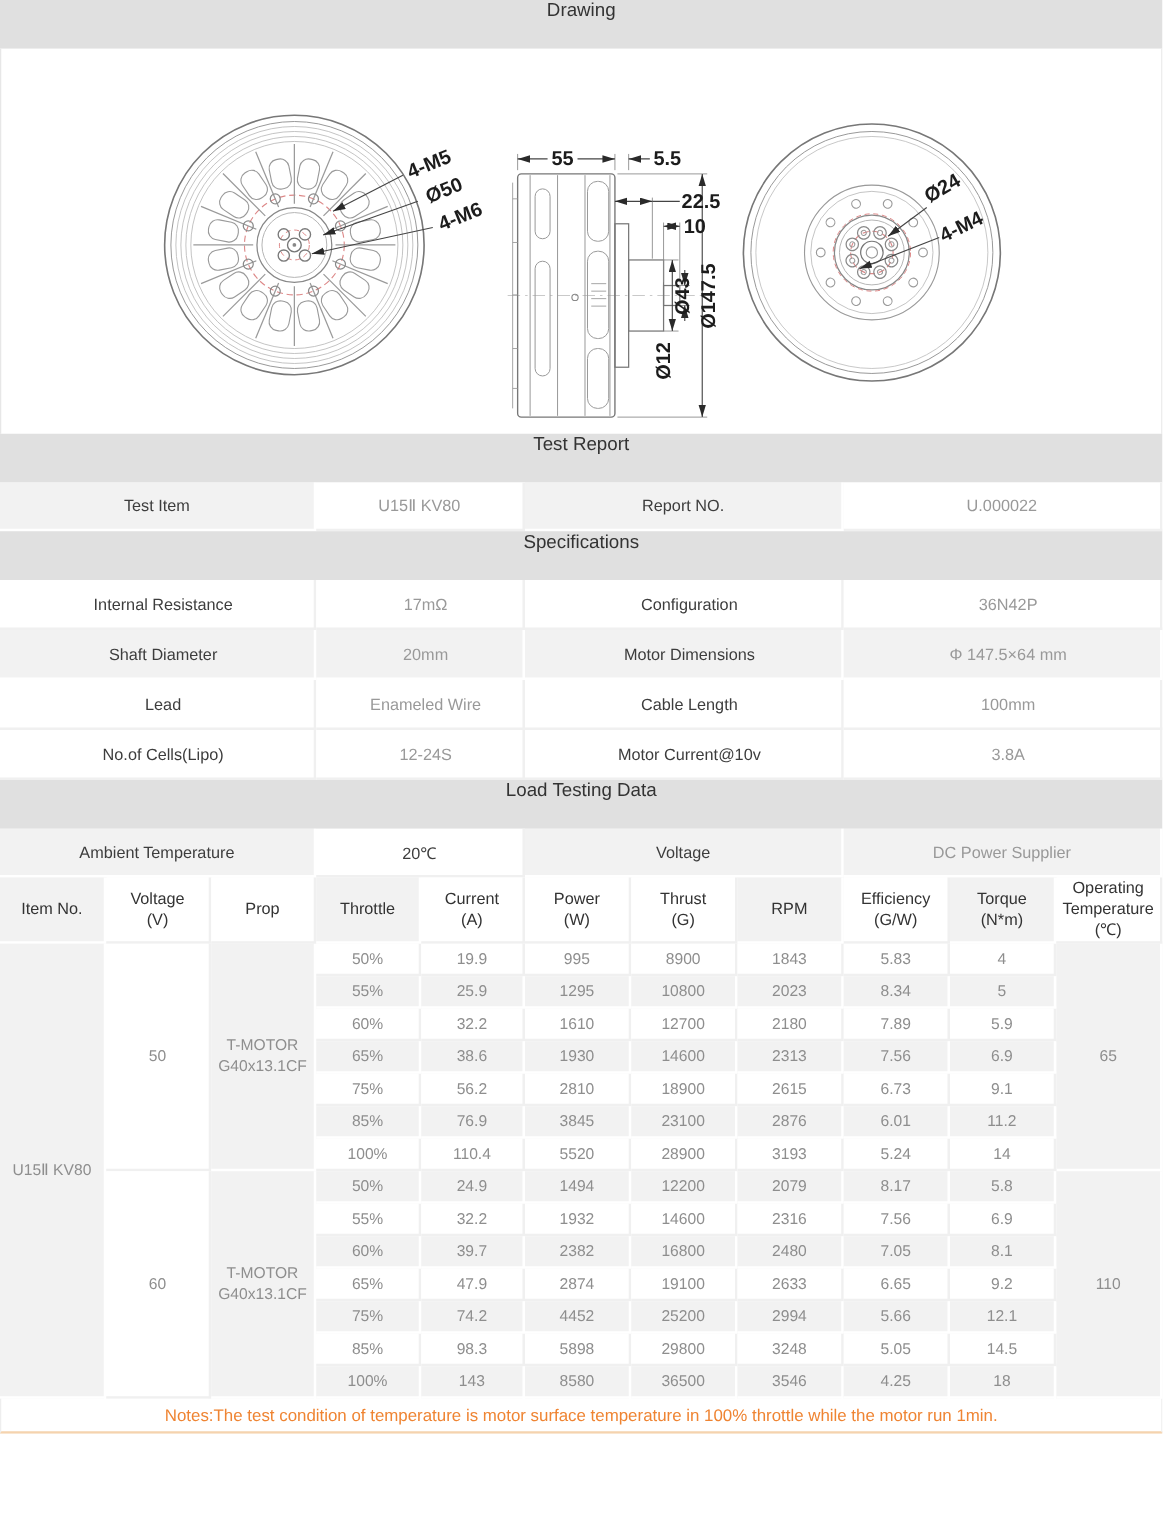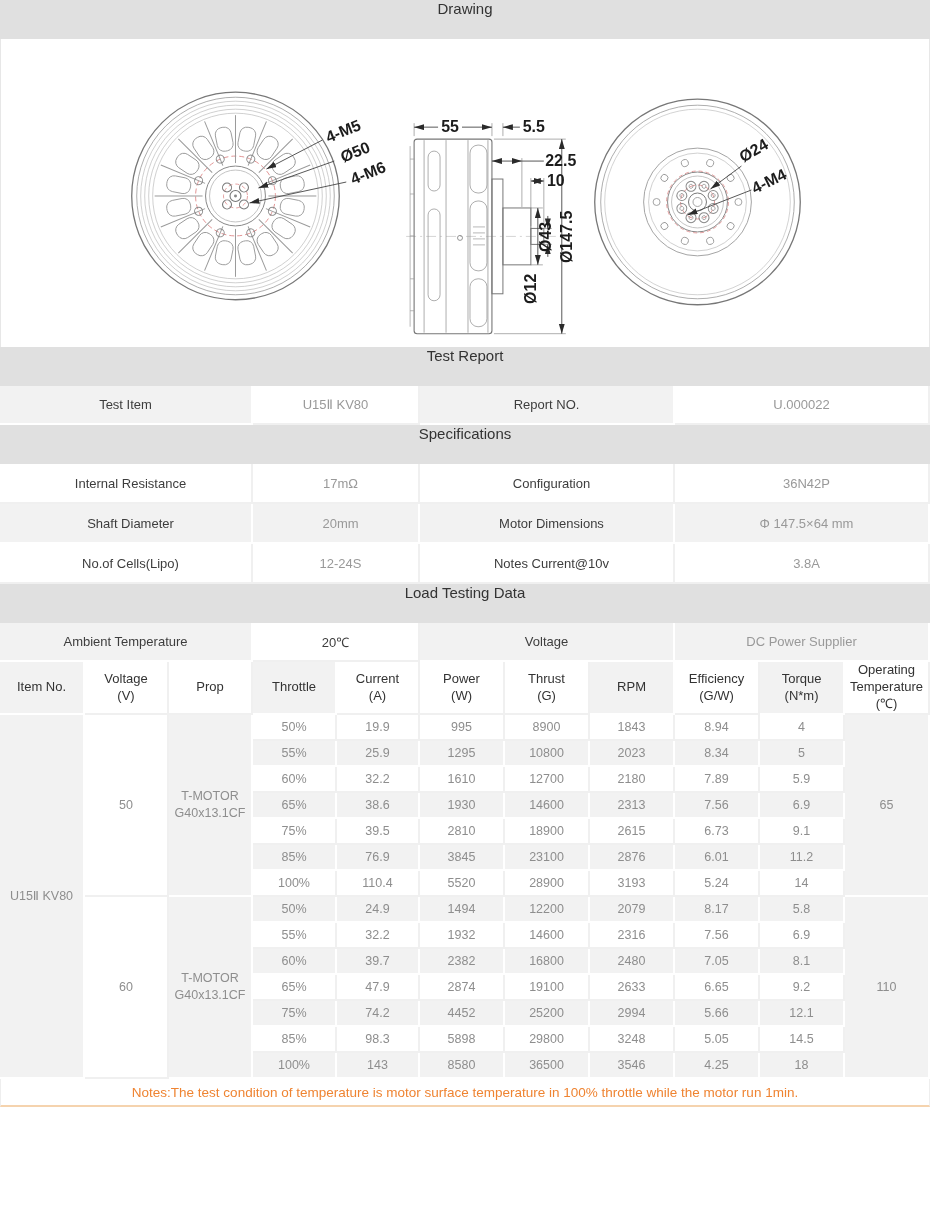--- a/index.html
+++ b/index.html
@@ -272,23 +272,29 @@
           <td class="w lab">Configuration</td>
           <td class="w val">36N42P</td>
         </tr>
         <tr>
           <td class="g lab">Shaft Diameter</td>
           <td class="g val">20mm</td>
           <td class="g lab">Motor Dimensions</td>
           <td class="g val">Φ 147.5×64 mm</td>
         </tr>
         <tr>
+          <td class="w lab">Lead</td>
+          <td class="w val">Enameled Wire</td>
+          <td class="w lab">Cable Length</td>
+          <td class="w val">100mm</td>
+        </tr>
+        <tr>
           <td class="w lab">No.of Cells(Lipo)</td>
           <td class="w val">12-24S</td>
-          <td class="w lab">Notes Current@10v</td>
+          <td class="w lab">Motor Current@10v</td>
           <td class="w val">3.8A</td>
         </tr>
       </tbody>
   </table>
 
   <div class="bar">
     <span>Load Testing Data</span>
   </div>
 
   <table class="load-table">
@@ -337,21 +343,21 @@
     <tbody>
         <tr>
           <td class="g merged" rowspan="14">U15Ⅱ KV80</td>
           <td class="w merged" rowspan="7">50</td>
           <td class="g merged" rowspan="7">T-MOTOR G40x13.1CF</td>
           <td class="num w">50%</td>
           <td class="num w">19.9</td>
           <td class="num w">995</td>
           <td class="num w">8900</td>
           <td class="num w">1843</td>
-          <td class="num w">8.94</td>
+          <td class="num w">5.83</td>
           <td class="num w">4</td>
           <td class="g merged" rowspan="7">65</td>
         </tr>
         <tr>
           <td class="num g">55%</td>
           <td class="num g">25.9</td>
           <td class="num g">1295</td>
           <td class="num g">10800</td>
           <td class="num g">2023</td>
           <td class="num g">8.34</td>
@@ -370,21 +376,21 @@
           <td class="num g">65%</td>
           <td class="num g">38.6</td>
           <td class="num g">1930</td>
           <td class="num g">14600</td>
           <td class="num g">2313</td>
           <td class="num g">7.56</td>
           <td class="num g">6.9</td>
         </tr>
         <tr>
           <td class="num w">75%</td>
-          <td class="num w">39.5</td>
+          <td class="num w">56.2</td>
           <td class="num w">2810</td>
           <td class="num w">18900</td>
           <td class="num w">2615</td>
           <td class="num w">6.73</td>
           <td class="num w">9.1</td>
         </tr>
         <tr>
           <td class="num g">85%</td>
           <td class="num g">76.9</td>
           <td class="num g">3845</td>

